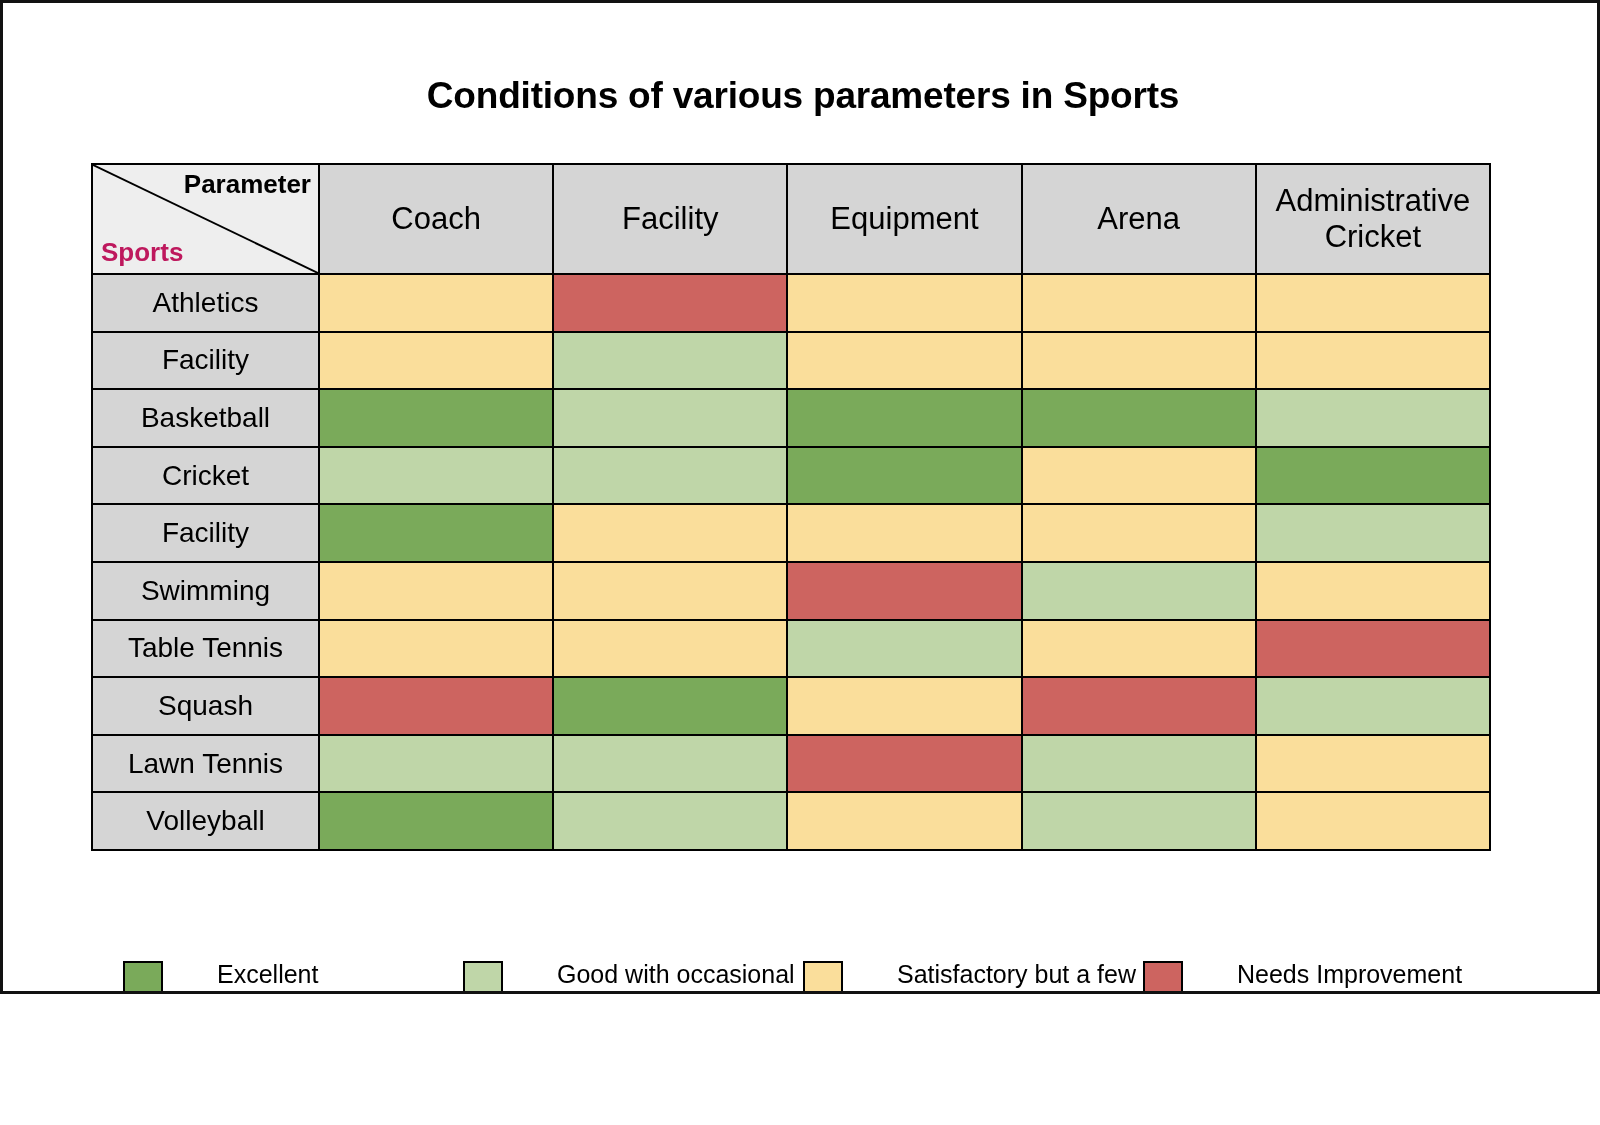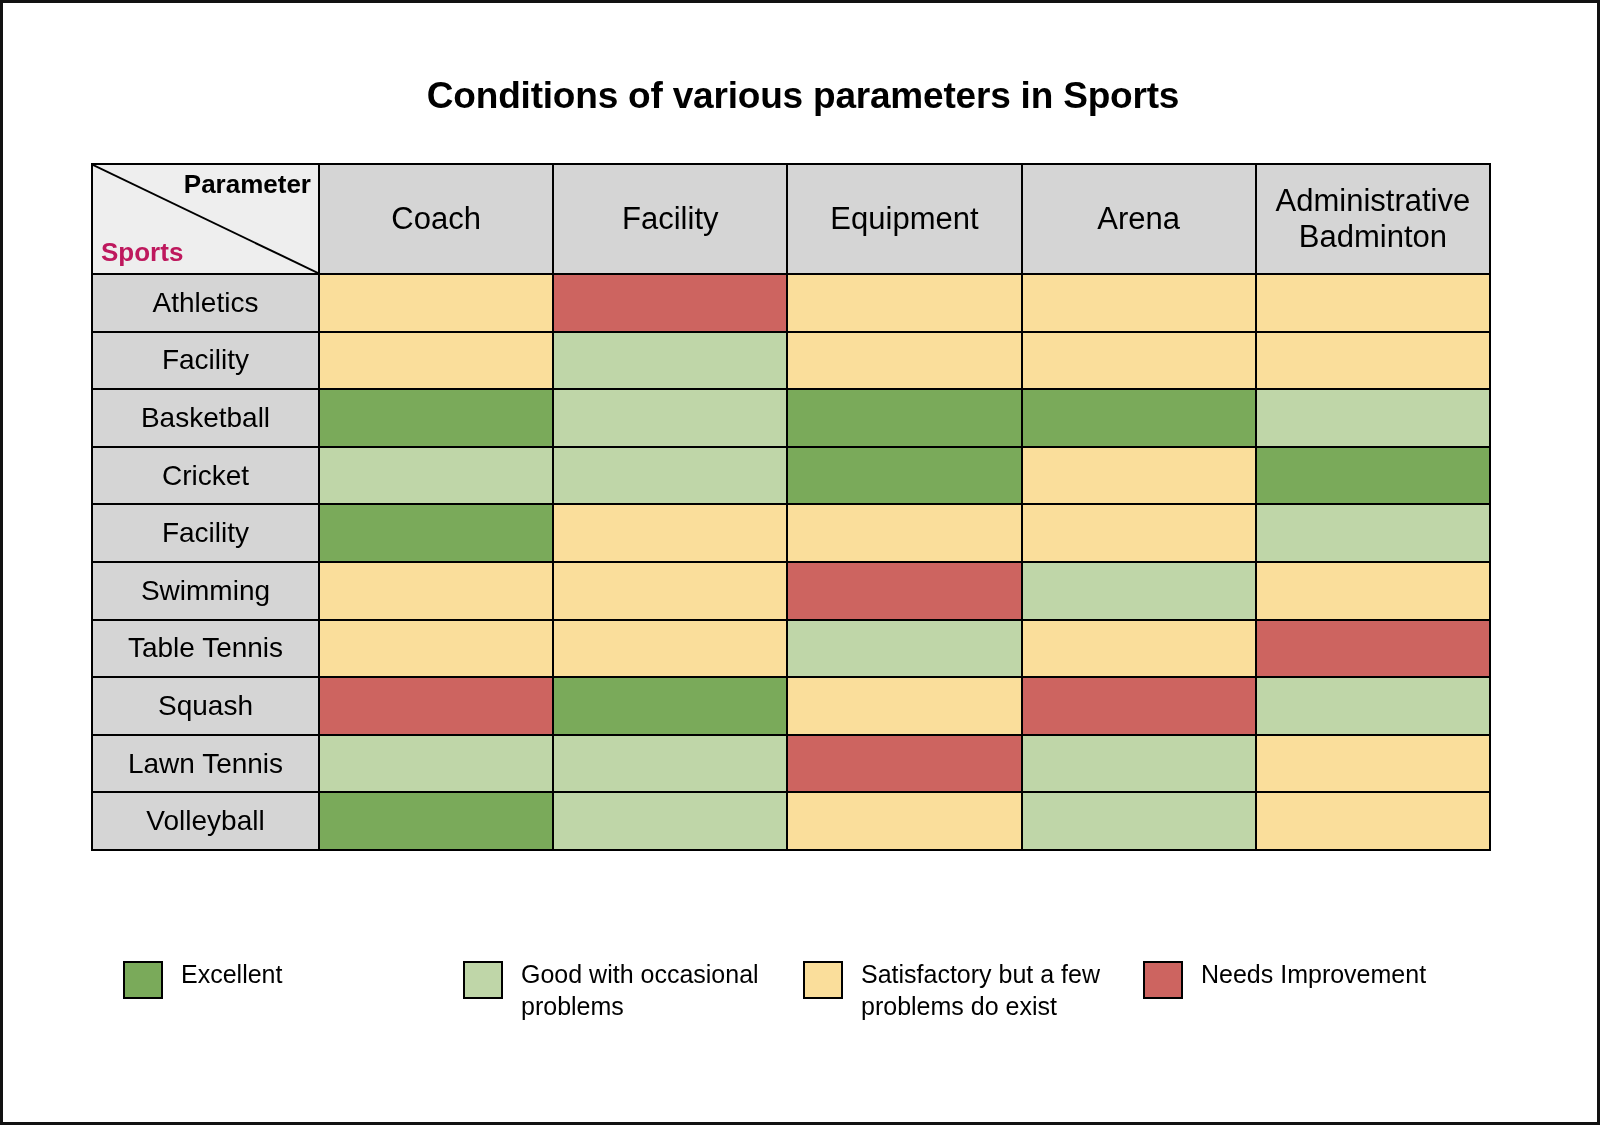--- a/index.html
+++ b/index.html
@@ -6,21 +6,21 @@
     margin: 0;
     padding: 0;
     background: #ffffff;
   }
   body {
     font-family: "Liberation Sans", sans-serif;
   }
   #page {
     position: relative;
     width: 1600px;
-    height: 1125px;
+    height: 994px;
     background: #ffffff;
     border: 3px solid #111111;
     box-sizing: border-box;
     overflow: hidden;
   }
 
   
   #chart-title {
     position: absolute;
     left: 0;
@@ -110,20 +110,21 @@
     left: 120px;
     top: 955px;
     width: 1400px;
     display: flex;
     align-items: flex-start;
   }
   .legend-item {
     display: flex;
     align-items: flex-start;
     width: 340px;
+    gap: 36px;
   }
   .legend-swatch {
     width: 40px;
     height: 38px;
     border: 2.5px solid #000000;
     box-sizing: border-box;
     flex: 0 0 auto;
     margin-top: 3px;
   }
   .legend-label {
@@ -147,21 +148,21 @@
           <svg class="corner-diag" viewBox="0 0 225 108" preserveAspectRatio="none">
             <line x1="0" y1="0" x2="225" y2="108" stroke="#000000" stroke-width="2" vector-effect="non-scaling-stroke"></line>
           </svg>
           <span class="corner-param">Parameter</span>
           <span class="corner-sports">Sports</span>
         </th>
         <th class="col-head">Coach</th>
         <th class="col-head">Facility</th>
         <th class="col-head">Equipment</th>
         <th class="col-head">Arena</th>
-        <th class="col-head">Administrative Badminton</th>
+        <th class="col-head">Administrative Cricket</th>
       </tr>
     </thead>
     <tbody id="matrix-body">
         <tr>
           <th class="row-head">Athletics</th>
           <td class="data-cell" title="Athletics / Coach: Satisfactory but a few problems do exist" style="background: rgb(250, 222, 155);"></td>
           <td class="data-cell" title="Athletics / Facility: Needs Improvement" style="background: rgb(205, 100, 96);"></td>
           <td class="data-cell" title="Athletics / Equipment: Satisfactory but a few problems do exist" style="background: rgb(250, 222, 155);"></td>
           <td class="data-cell" title="Athletics / Arena: Satisfactory but a few problems do exist" style="background: rgb(250, 222, 155);"></td>
           <td class="data-cell" title="Athletics / Administrative Friction: Satisfactory but a few problems do exist" style="background: rgb(250, 222, 155);"></td>

